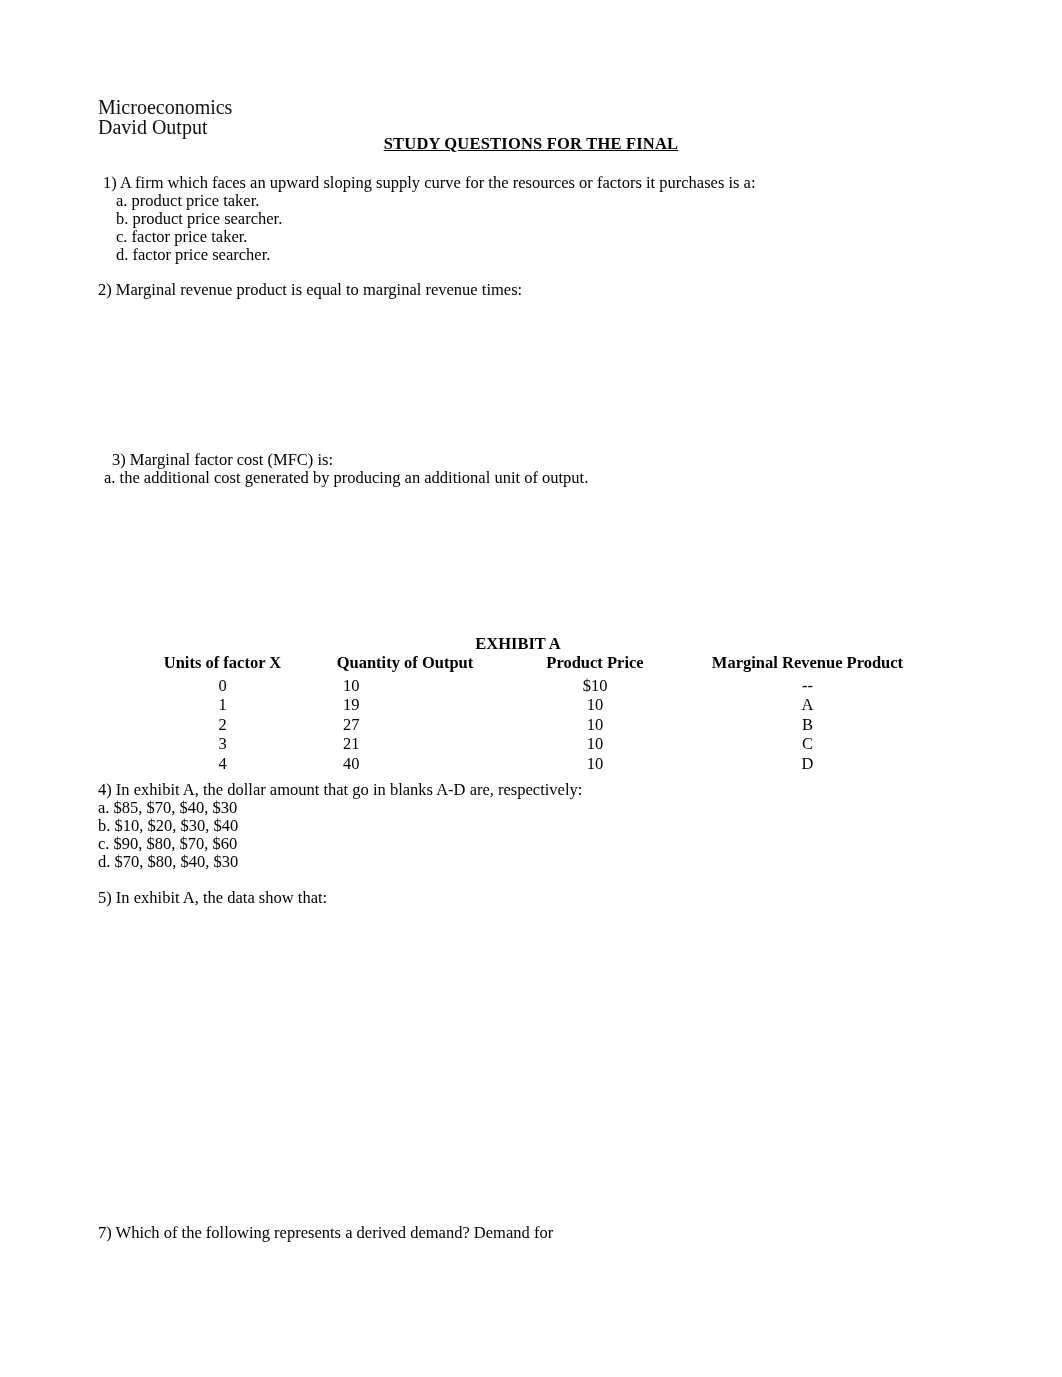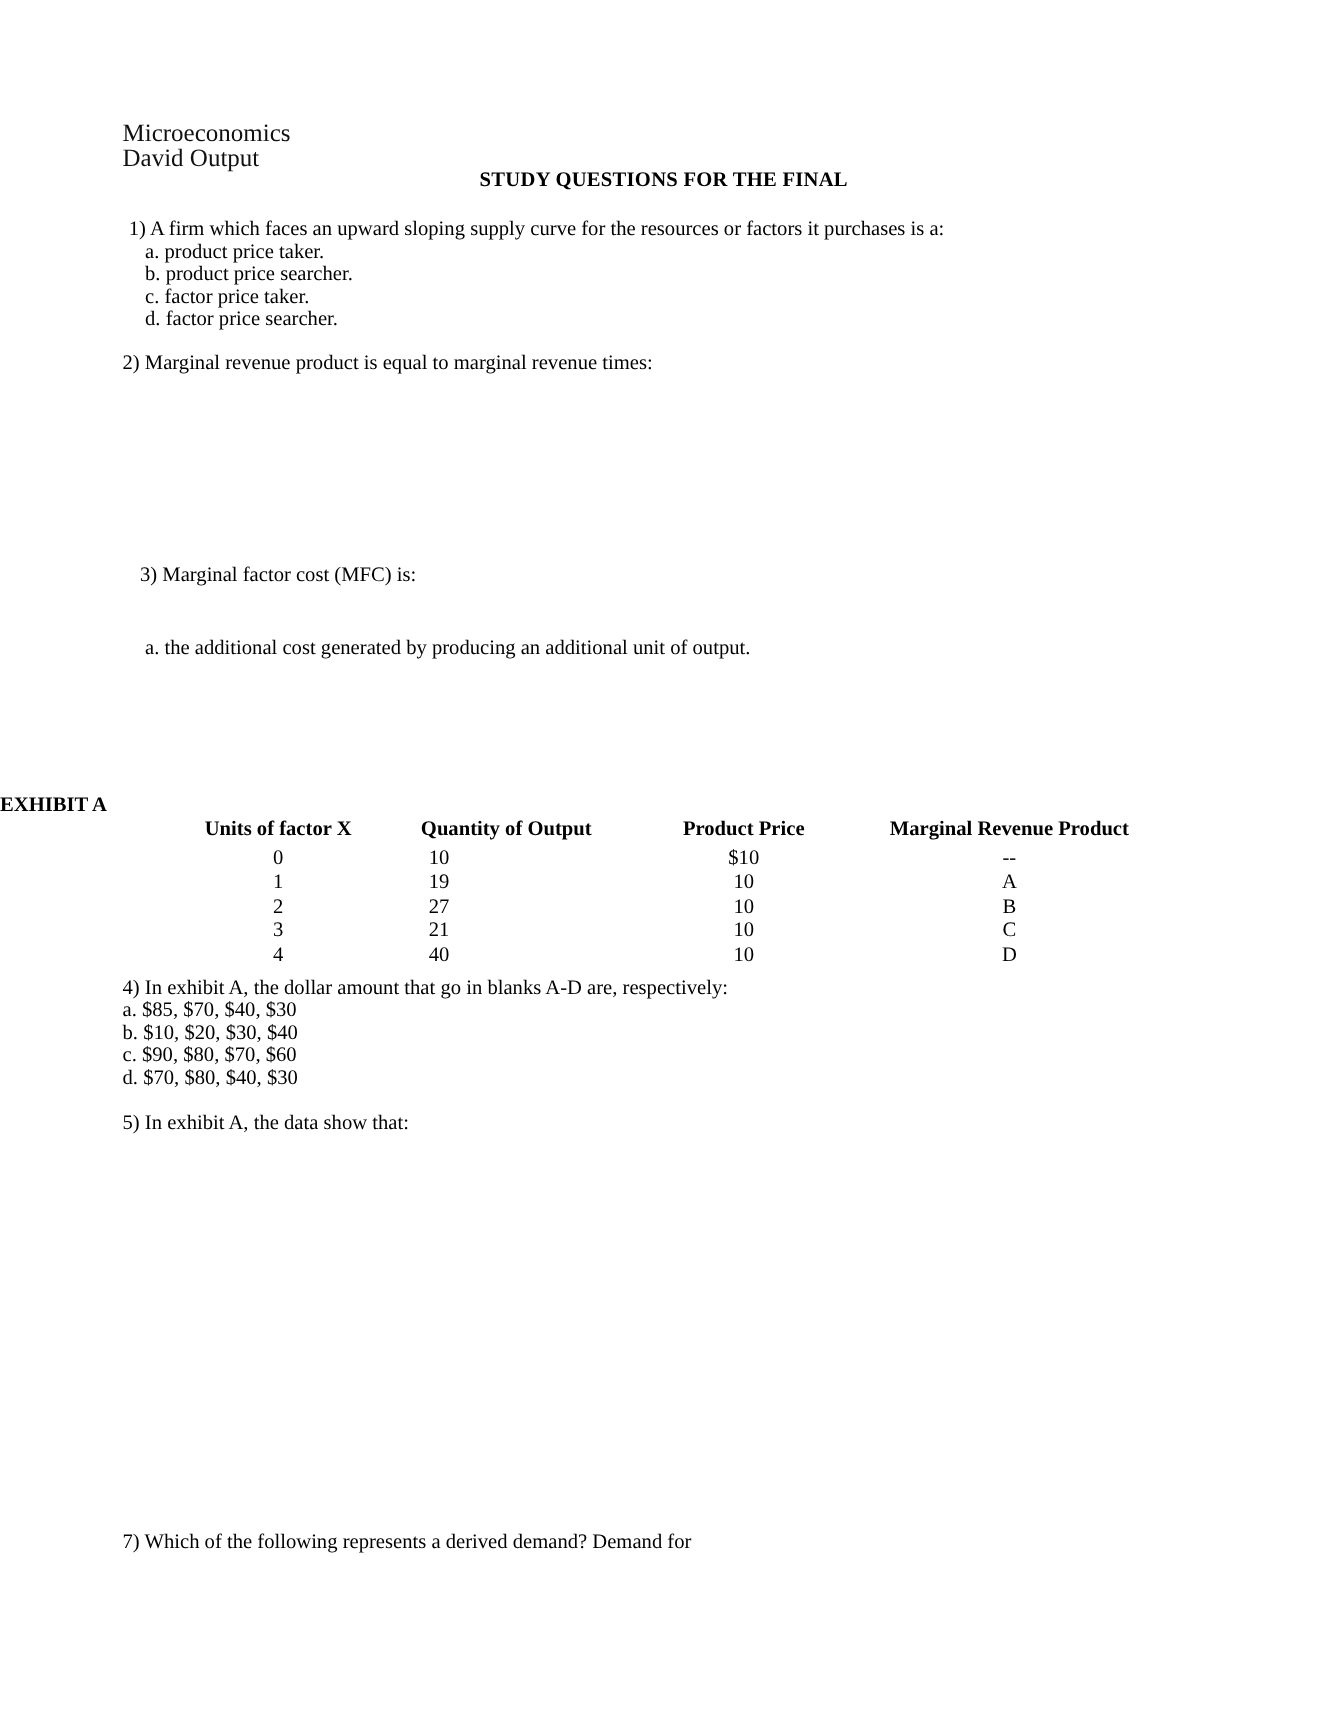--- a/index.html
+++ b/index.html
@@ -34,38 +34,40 @@
   .doc-title {
     position: absolute;
     top: 134px;
     left: 0;
     width: 1062px;
     text-align: center;
     font-weight: bold;
     font-size: 16.5px;
     letter-spacing: 0.2px;
     color: #000;
+    text-decoration: underline;
   }
   
   .q-stem {
     position: absolute;
     font-size: 16.5px;
     white-space: pre;
   }
   .q-opt {
     position: absolute;
     font-size: 16.5px;
     white-space: pre;
   }
   
   .exhibit-title {
     position: absolute;
     top: 634px;
     left: 0;
     width: 1036px;
+    text-align: center;
     font-weight: bold;
     font-size: 16.5px;
   }
   .exhibit-table {
     position: absolute;
     top: 653px;
     left: 140px;
     width: 790px;
     border-collapse: collapse;
     font-size: 16.5px;
@@ -102,21 +104,21 @@
 
   <div class="q-stem" style="top:173px; left:103px;">1) A firm which faces an upward sloping supply curve for the resources or factors it purchases is a:</div>
   <div class="q-opt" style="top:191px; left:116px;">a. product price taker.</div>
   <div class="q-opt" style="top:209px; left:116px;">b. product price searcher.</div>
   <div class="q-opt" style="top:227px; left:116px;">c. factor price taker.</div>
   <div class="q-opt" style="top:245px; left:116px;">d. factor price searcher.</div>
 
   <div class="q-stem" style="top:280px; left:98px;">2) Marginal revenue product is equal to marginal revenue times:</div>
 
   <div class="q-stem" style="top:450px; left:112px;">3) Marginal factor cost (MFC) is:</div>
-  <div class="q-opt" style="top:468px; left:116px;margin-top:40px;">a. the additional cost generated by producing an additional unit of output.</div>
+  <div class="q-opt" style="top:468px; left:104px;">a. the additional cost generated by producing an additional unit of output.</div>
 
   <div class="exhibit-title">EXHIBIT A</div>
 
   <table class="exhibit-table">
     <thead>
       <tr>
         <th class="col-units">Units of factor X</th>
         <th class="col-qty h-qty">Quantity of Output</th>
         <th class="col-price">Product Price</th>
         <th class="col-mrp">Marginal Revenue Product</th>

